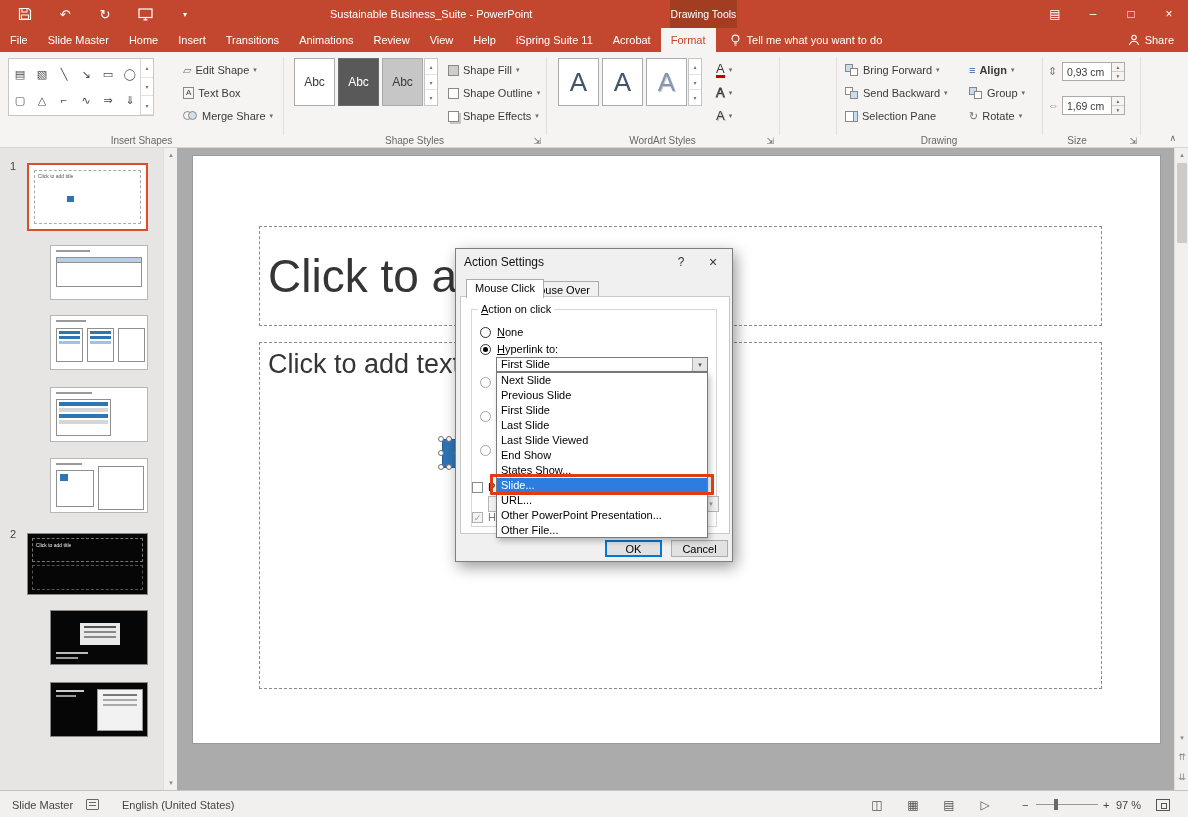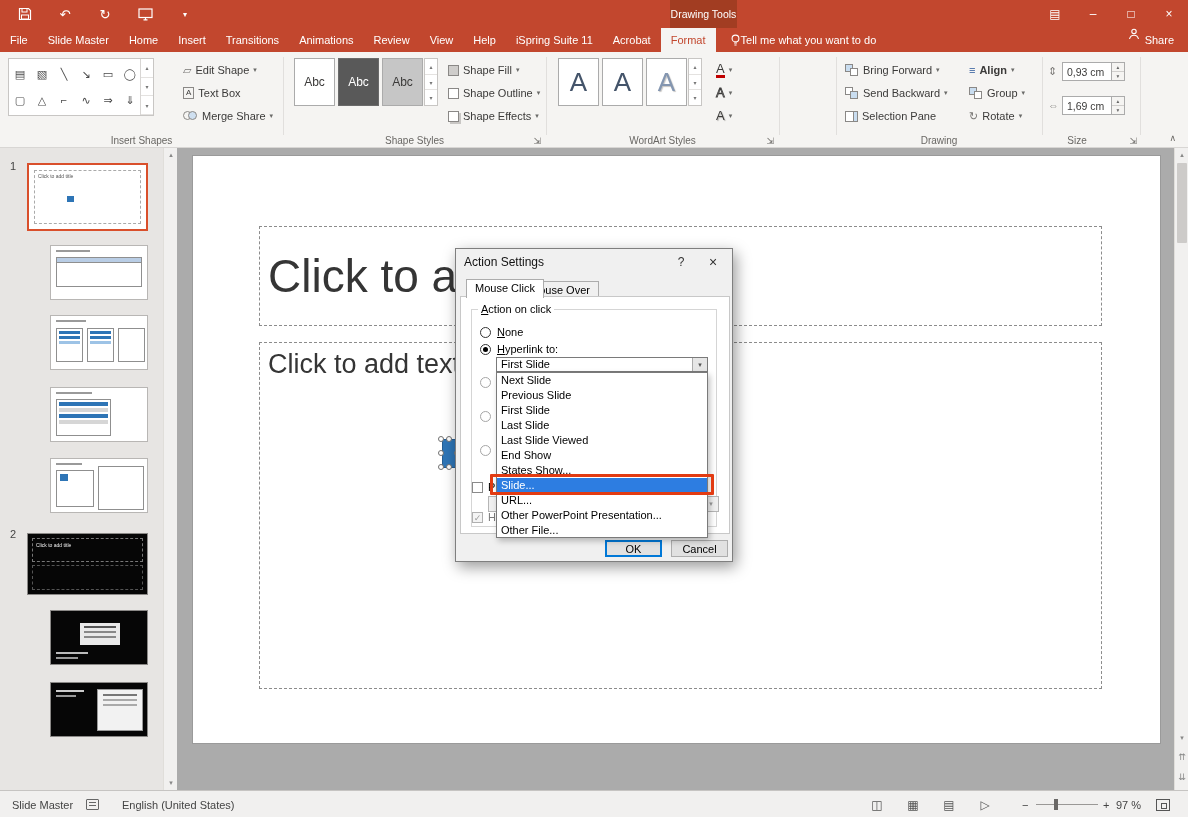--- a/index.html
+++ b/index.html
@@ -13,22 +13,22 @@
   .qat .qbtn{display:inline-flex;align-items:center;justify-content:center;width:18px;height:18px;font-size:13px;color:#fff;cursor:default}
   #win-title{position:absolute;left:330px;top:0;height:28px;line-height:28px;font-size:11px;color:#fff;white-space:nowrap}
   #ctx-group{position:absolute;left:670px;top:0;width:67px;height:28px;background:var(--brand_dark);color:#fff;font-size:10.5px;display:flex;align-items:center;justify-content:center;text-align:center}
   #win-controls{position:absolute;right:0;top:0;height:28px;display:flex}
   #win-controls .wbtn{width:38px;height:28px;display:flex;align-items:center;justify-content:center;font-size:12px;color:#fff}
 
   
   #ribbon-tabs{position:absolute;left:0;top:28px;width:1188px;height:24px;background:var(--brand);display:flex;align-items:flex-end}
   .rtab{padding:0 10px;line-height:24px;font-size:11px;color:#fff;white-space:nowrap}
   .rtab.active{background:var(--ribbon_bg);color:var(--brand)}
-  #tellme{display:flex;align-items:center;gap:0;color:#fff;margin-left:14px;line-height:24px}
-  #share{position:absolute;right:14px;top:0;display:flex;align-items:flex-start;gap:5px;color:#fff;line-height:24px}
+  #tellme{display:flex;align-items:center;gap:6px;color:#fff;margin-left:14px;line-height:24px}
+  #share{position:absolute;right:14px;top:0;display:flex;align-items:center;gap:5px;color:#fff;line-height:24px}
 
   
   #ribbon{position:absolute;left:0;top:52px;width:1188px;height:96px;background:var(--ribbon_bg);border-bottom:1px solid #d8d6d4}
   .rgroup{position:absolute;top:0;height:96px}
   .gdiv{position:absolute;top:5px;height:78px;width:1px;background:#e1dfdd}
   .glabel{position:absolute;bottom:2px;left:0;right:0;text-align:center;font-size:10px;color:#696764;white-space:nowrap}
   .launcher{position:absolute;bottom:2px;font-size:9px;color:#696764;line-height:10px}
   .rbtn{position:absolute;display:flex;align-items:center;gap:4px;height:20px;font-size:11px;color:#3b3a39;white-space:nowrap}
   .caret{font-size:7px;color:#6a6a68}
   .mini-sq{width:11px;height:11px;border:1px solid #8a8886;background:#cfcdcb;display:inline-block}
@@ -133,20 +133,21 @@
       <span class="qbtn">↶</span>
       <span class="qbtn">↻</span>
       <span class="qbtn">
         <svg width="15" height="13" viewBox="0 0 15 13">
             <rect x="1" y="1" width="13" height="8.5" fill="none" stroke="#fff" stroke-width="1.2"></rect>
             <path d="M5.5 11.8h4M7.5 9.5v2.3" stroke="#fff" stroke-width="1.2"></path>
           </svg>
       </span>
       <span class="qbtn" style="font-size:8px">▾</span>
     </div>
+    <span id="win-title">Sustainable Business_Suite  -  PowerPoint</span>
     <div id="ctx-group">Drawing Tools</div>
     <div id="win-controls">
       <span class="wbtn">▤</span>
       <span class="wbtn">–</span>
       <span class="wbtn">□</span>
       <span class="wbtn">×</span>
     </div>
   </div>
 
   <div id="ribbon-tabs">

